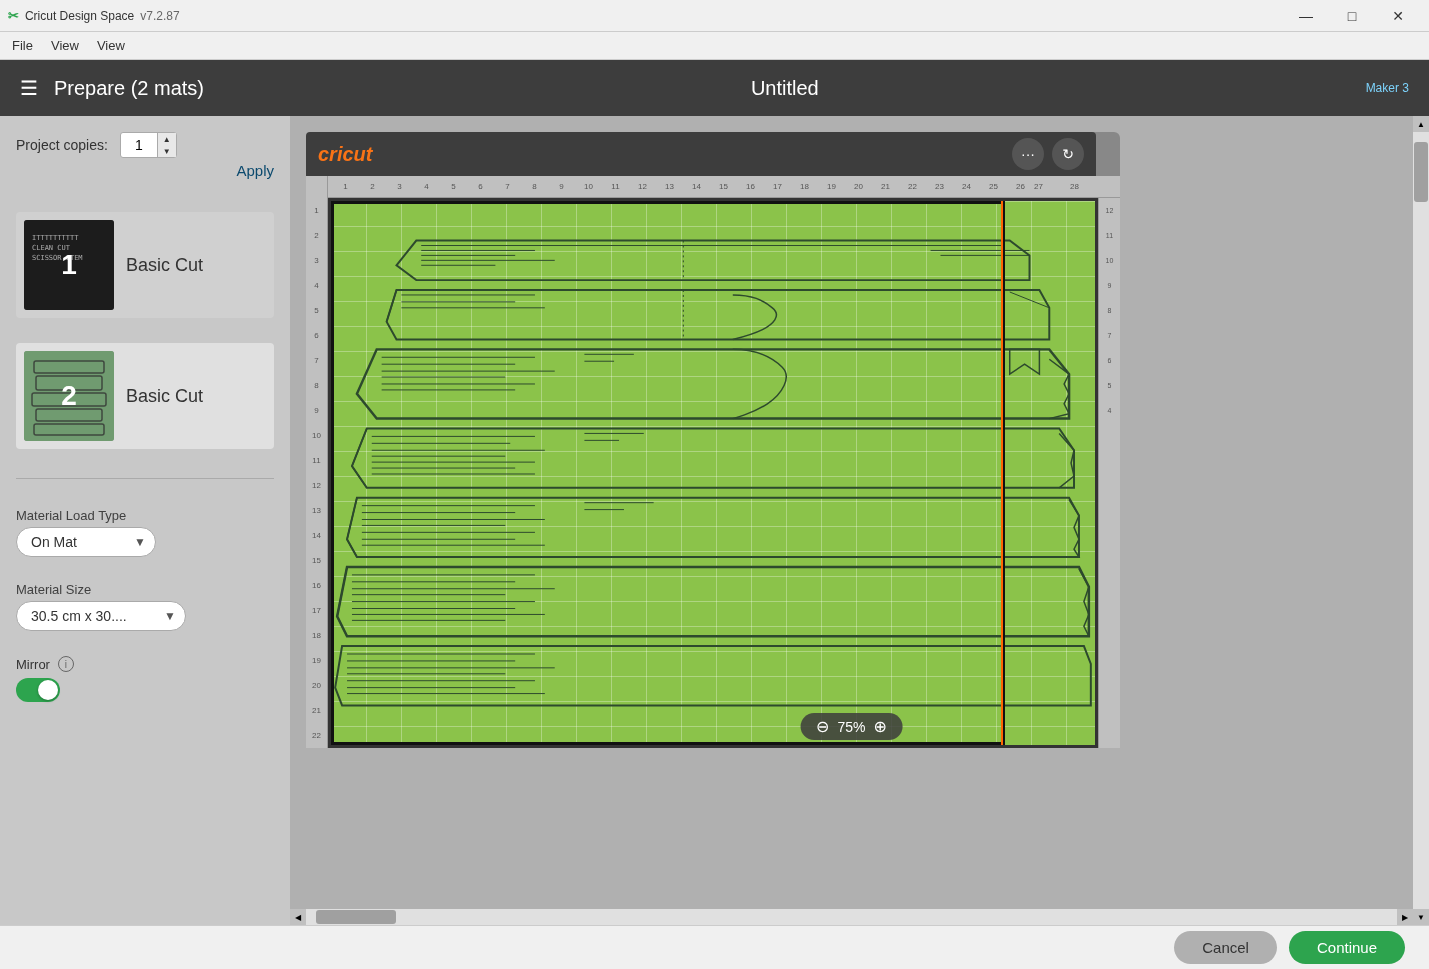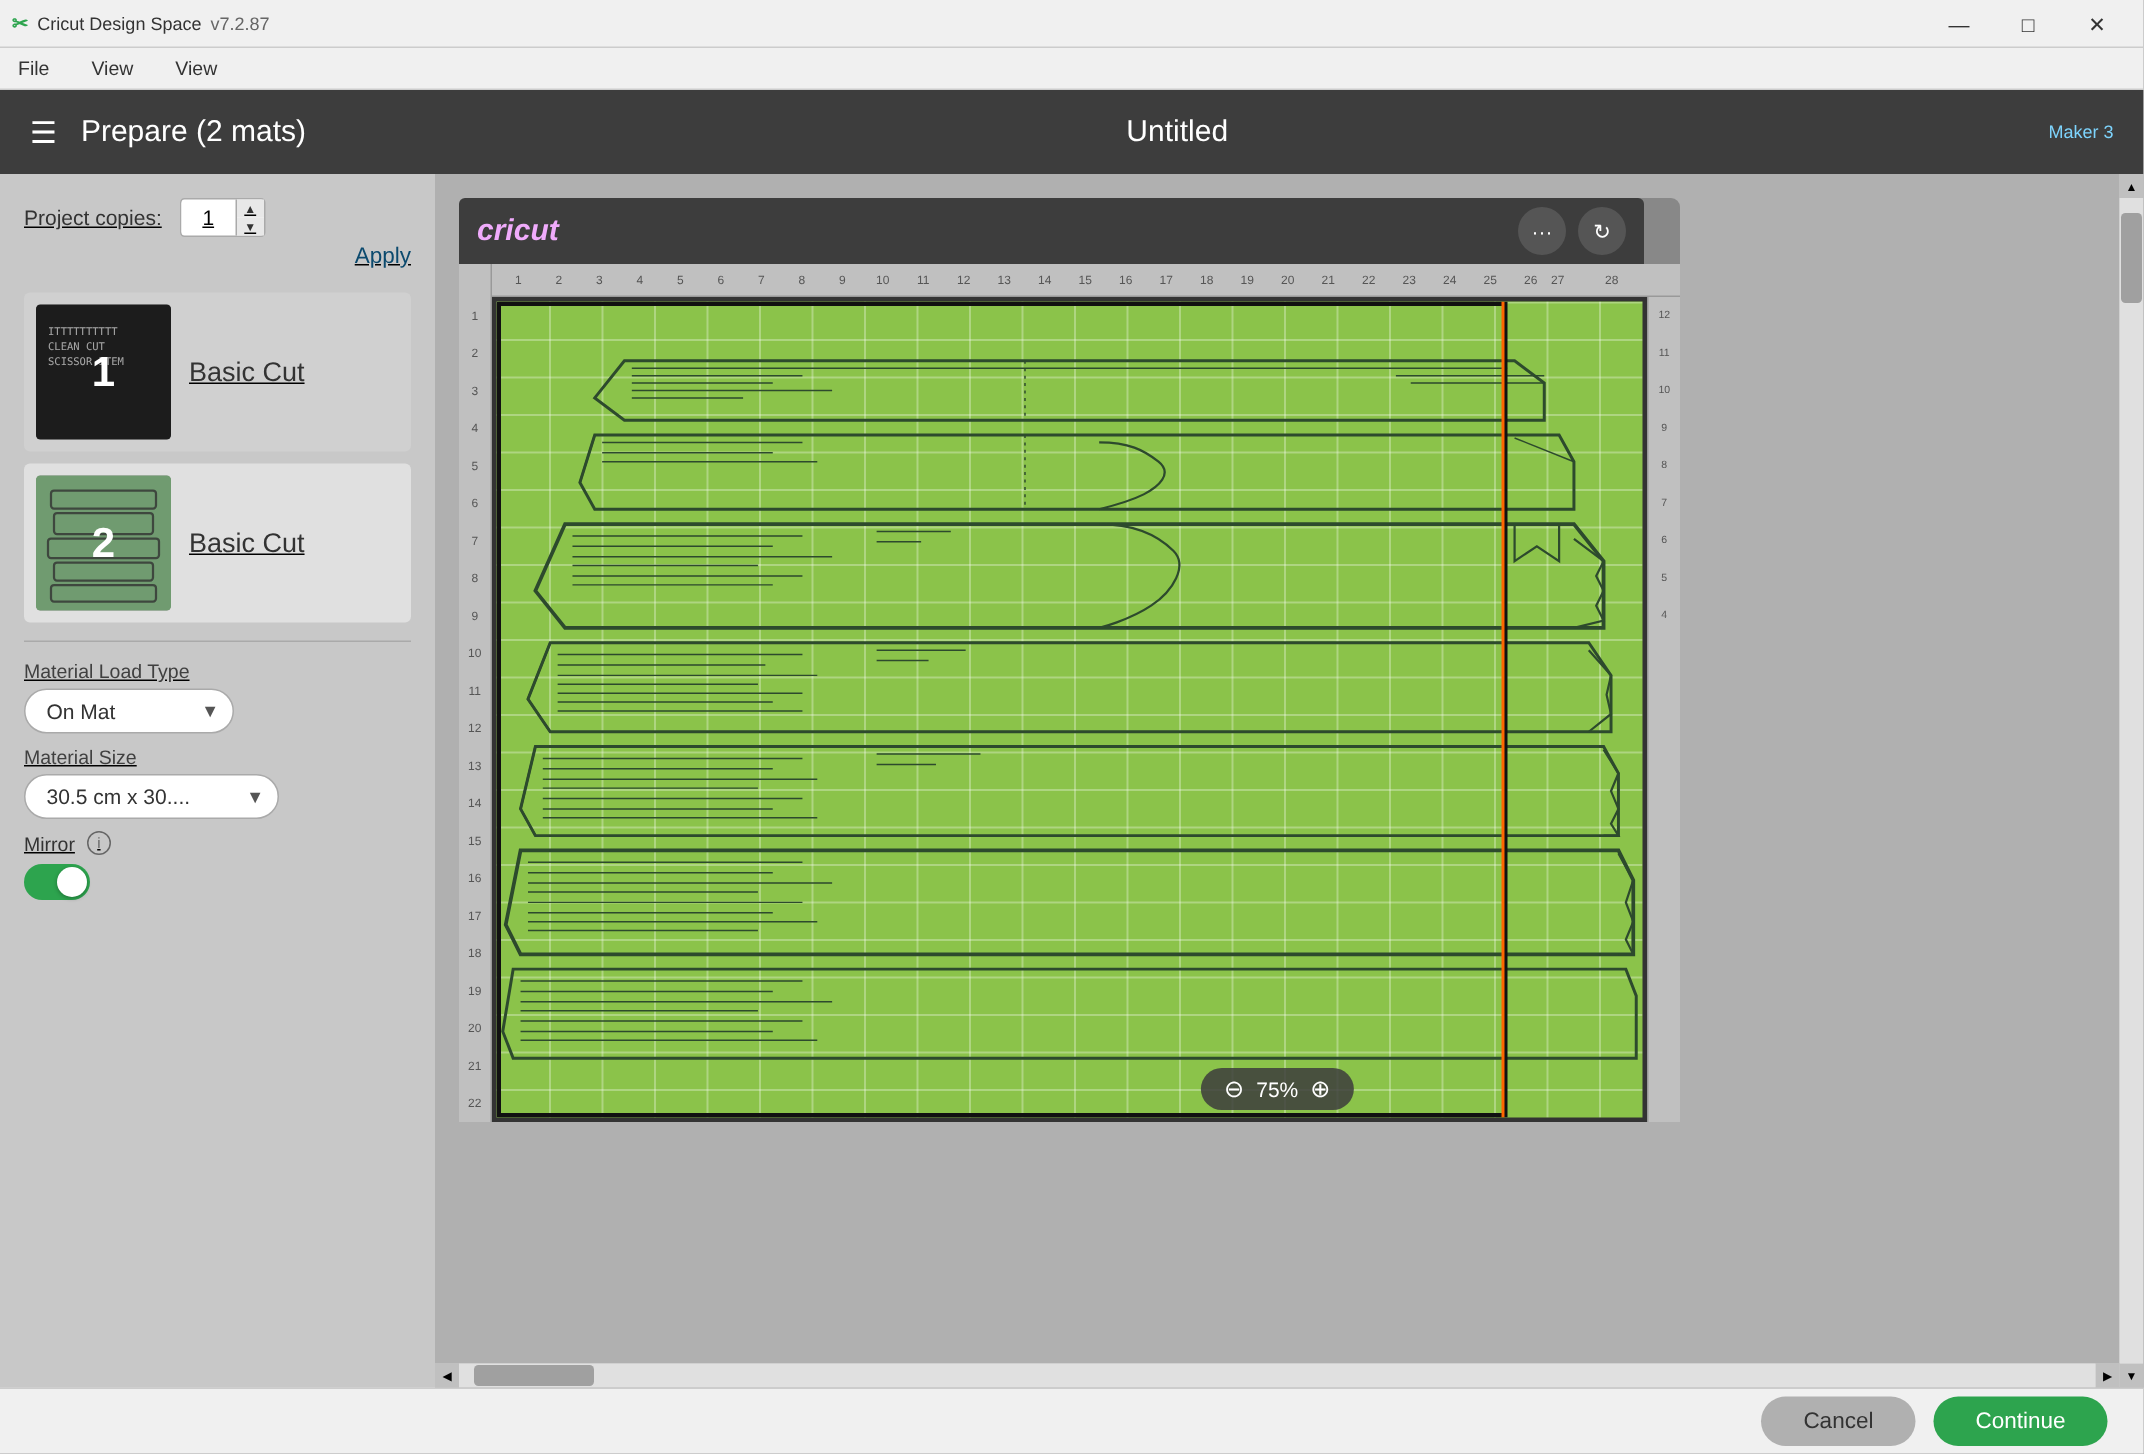--- a/index.html
+++ b/index.html
@@ -24,21 +24,21 @@
       display: flex; align-items: center; justify-content: center;
     }
 
     
     .menu-bar {
       height: 28px;
       background: #f0f0f0;
       display: flex;
       align-items: center;
       padding: 0 8px;
-      gap: 20px;
+      gap: 10px;
       border-bottom: 1px solid #ccc;
     }
     .menu-item { font-size: 13px; color: #333; cursor: pointer; padding: 2px 4px; }
 
     
     .app-header {
       height: 56px;
       background: #3d3d3d;
       display: flex;
       align-items: center;
@@ -57,24 +57,23 @@
       height: calc(969px - 32px - 28px - 56px - 44px);
     }
 
     
     .sidebar {
       width: 290px;
       background: #c8c8c8;
       padding: 16px;
       display: flex;
       flex-direction: column;
-      gap: 8px;
+      gap: 25px;
       overflow-y: auto;
       flex-shrink: 0;
-      text-decoration: underline;
     }
 
     .project-copies-row {
       display: flex;
       align-items: center;
       gap: 12px;
       margin-bottom: 4px;
     }
     .project-copies-label { font-size: 14px; color: #333; }
     .copies-input-wrapper {
@@ -252,21 +251,21 @@
     .scroll-track-h { flex:1; background: #e0e0e0; position:relative; }
     .scroll-thumb-h { height: 14px; width: 80px; background: #a0a0a0; border-radius: 3px; position: absolute; left: 10px; top: 1px; }
 
     
     .cricut-header {
       background: #3d3d3d;
       padding: 6px 12px;
       display: flex; align-items: center; justify-content: space-between;
       border-radius: 4px 4px 0 0;
     }
-    .cricut-logo { color: #f0abfc; font-size: 20px; font-style: italic; font-weight: bold; }
+    .cricut-logo { color: #f97316; font-size: 20px; font-style: italic; font-weight: bold; }
     .mat-controls { display: flex; gap: 8px; }
     .mat-ctrl-btn {
       width: 32px; height: 32px;
       border-radius: 50%;
       background: #555;
       border: none; cursor: pointer;
       display: flex; align-items: center; justify-content: center;
       color: white; font-size: 14px;
     }
     .cutting-mat {

